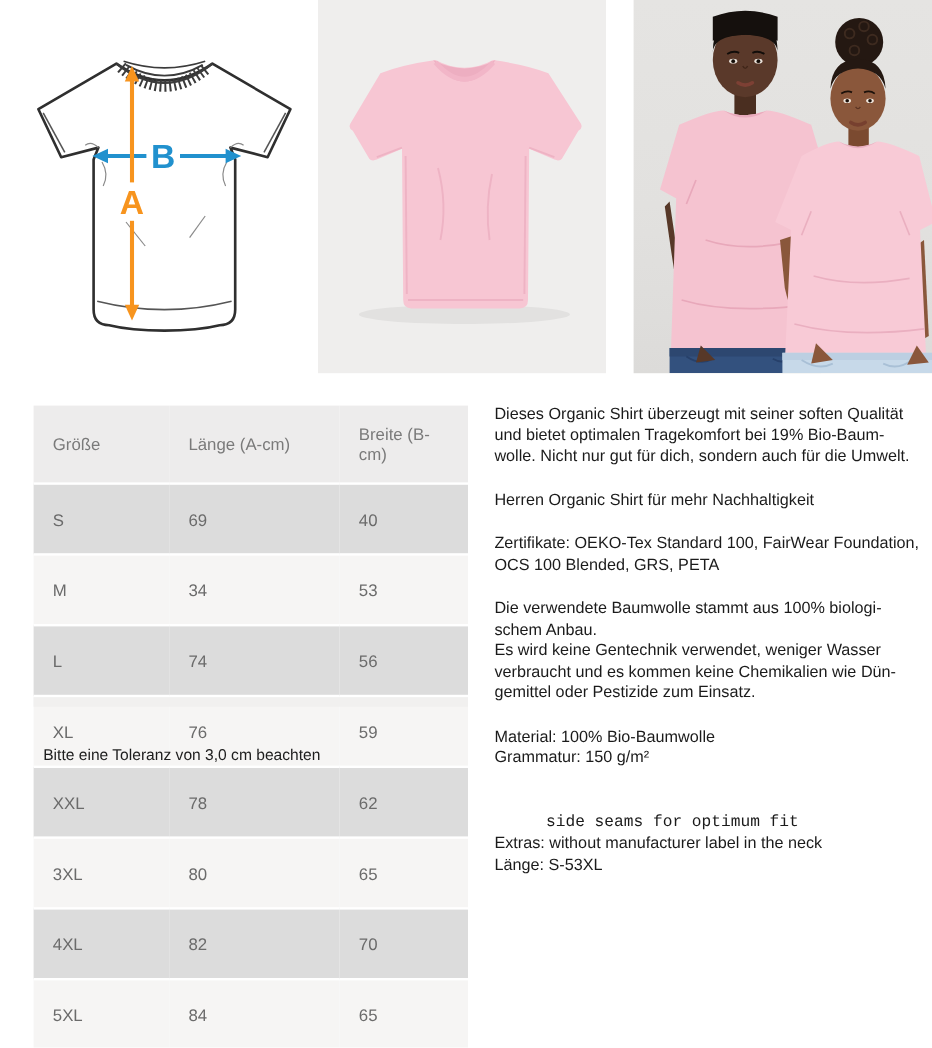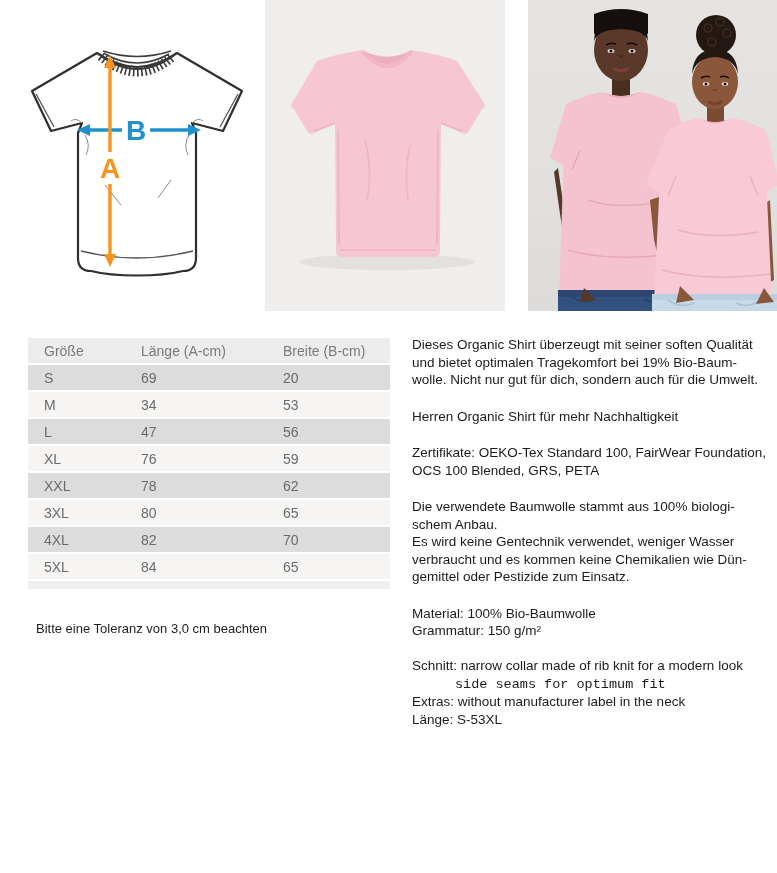--- a/index.html
+++ b/index.html
@@ -11,21 +11,21 @@
   .diagram-box{position:absolute;left:15px;top:15px;width:245px;height:278px;background:#ffffff;}
   .photo-flat{position:absolute;left:265px;top:0;width:240px;height:311px;background:#efeeed;}
   .photo-models{position:absolute;left:528px;top:0;width:249px;height:311px;
     background:linear-gradient(180deg,#e5e4e2 0%,#e2e1df 55%,#dcdbd9 100%);overflow:hidden;}
   .diagram-box svg,.photo-flat svg,.photo-models svg{display:block;width:100%;height:100%;}
 
   
   table.size-table{position:absolute;left:28px;top:338px;width:362px;border-collapse:collapse;
     table-layout:fixed;font-size:14px;color:#6b6b6b;}
   table.size-table th,table.size-table td{height:25px;border-bottom:2px solid #ffffff;
-    font-weight:normal;text-align:left;vertical-align:middle;padding:0;margin-top:20px;}
+    font-weight:normal;text-align:left;vertical-align:middle;padding:16px;margin-top:20px;}
   table.size-table .c1{padding-left:16px;}
   table.size-table thead th{background:#edecec;color:#7a7a7a;}
   table.size-table tbody tr:nth-child(odd) td{background:#dcdcdc;}
   table.size-table tbody tr:nth-child(even) td{background:#f6f5f4;}
   .table-bottom-strip{position:absolute;left:28px;top:581px;width:362px;height:8px;background:#f1f0ef;}
 
   .tolerance-note{position:absolute;left:36px;top:621px;font-size:13px;color:#1d1d1d;}
 
   
   .desc{position:absolute;left:412px;top:336px;width:362px;font-size:13.5px;line-height:17.5px;color:#1b1b1b;}
@@ -192,30 +192,30 @@
     <tr>
       <th class="c1">Größe</th>
       <th>Länge (A-cm)</th>
       <th>Breite (B-cm)</th>
     </tr>
   </thead>
   <tbody>
     <tr>
       <td class="c1">S</td>
       <td>69</td>
-      <td>20</td>
+      <td>40</td>
     </tr>
     <tr>
       <td class="c1">M</td>
       <td>34</td>
       <td>53</td>
     </tr>
     <tr>
       <td class="c1">L</td>
-      <td>47</td>
+      <td>74</td>
       <td>56</td>
     </tr>
     <tr>
       <td class="c1">XL</td>
       <td>76</td>
       <td>59</td>
     </tr>
     <tr>
       <td class="c1">XXL</td>
       <td>78</td>
@@ -259,18 +259,18 @@
     <span class="line">Die verwendete Baumwolle stammt aus 100% biologi-</span><br>
     <span class="line">schem Anbau.</span><br>
     <span class="line">Es wird keine Gentechnik verwendet, weniger Wasser</span><br>
     <span class="line">verbraucht und es kommen keine Chemikalien wie Dün-</span><br>
     <span class="line">gemittel oder Pestizide zum Einsatz.</span>
   </p>
   <p>
     <span class="line">Material: 100% Bio-Baumwolle</span><br>
     <span class="line">Grammatur: 150 g/m²</span><br>
     <br>
-    <span class="line">Schnitt: narrow collar made of rib knit for a modern look</span><br>
+    <br>
     <span class="line indent">side seams for optimum fit</span><br>
     <span class="line">Extras: without manufacturer label in the neck</span><br>
     <span class="line">Länge: S-53XL</span>
   </p>
 </div>
 
 </body></html>

